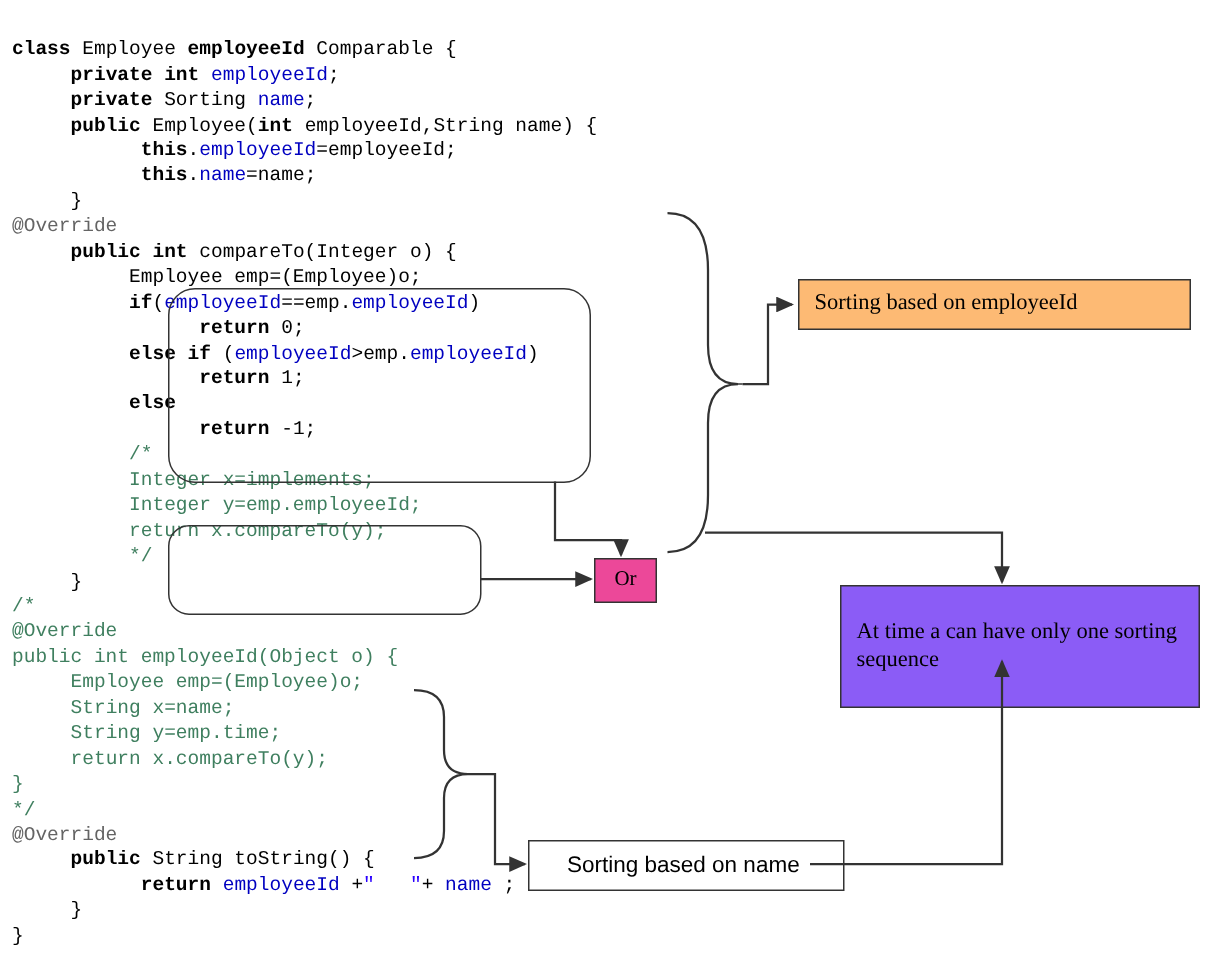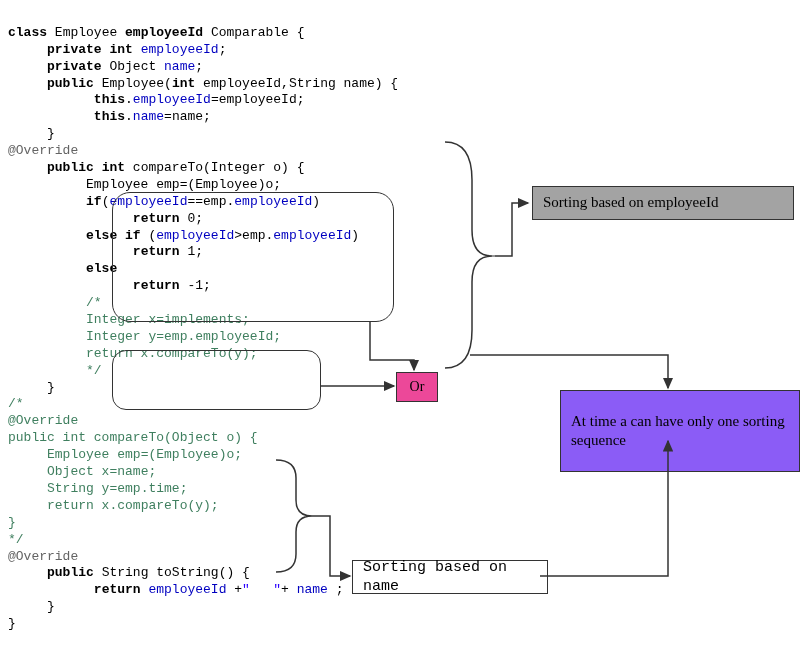--- a/index.html
+++ b/index.html
@@ -63,21 +63,21 @@
       left: 532px;
       top: 186px;
       width: 250px;
       height: 32px;
       border: 1.5px solid #333;
       display: flex;
       align-items: center;
       padding-left: 10px;
       font-family: 'Times New Roman', serif;
       font-size: 15px;
-      background: #a3a3a3;
+      background: #fdba74;
     }
     .label-box2 {
       position: absolute;
       left: 560px;
       top: 390px;
       width: 218px;
       height: 48px;
       border: 1.5px solid #333;
       display: flex;
       align-items: center;
@@ -89,41 +89,41 @@
     }
     .label-box3 {
       position: absolute;
       left: 352px;
       top: 560px;
       width: 184px;
       height: 32px;
       border: 1.5px solid #333;
       display: flex;
       align-items: center;
-      padding-left: 10px;
-      font-family: Liberation Mono, monospace;
+      padding-left: 25px;
+      font-family: Liberation Sans, sans-serif;
       font-size: 15px;
       background: white;
     }
     svg.overlay {
       position: absolute;
       left: 0;
       top: 0;
       width: 807px;
       height: 653px;
       pointer-events: none;
     }
   </style>
 </head>
 <body>
 
 <div class="code-container">
 <span class="kw">class</span> <span>Employee</span> <span class="kw">employeeId</span> <span>Comparable</span> {
      <span class="kw">private</span> <span class="kw">int</span> <span class="ident">employeeId</span>;
-     <span class="kw">private</span> <span>Object</span> <span class="ident">name</span>;
+     <span class="kw">private</span> <span>Sorting</span> <span class="ident">name</span>;
      <span class="kw">public</span> <span>Employee</span>(<span class="kw">int</span> <span>employeeId</span>,<span>String name</span>) {
            <span class="kw">this</span>.<span class="ident">employeeId</span>=<span>employeeId</span>;
            <span class="kw">this</span>.<span class="ident">name</span>=<span>name</span>;
      }
 <span class="ann">@Override</span>
      <span class="kw">public</span> <span class="kw">int</span> <span>compareTo(Integer o)</span> {
           <span>Employee emp=(Employee)o;</span>
           <span class="kw">if</span>(<span class="ident">employeeId</span>==<span>emp</span>.<span class="ident">employeeId</span>)
                 <span class="kw">return</span> <span>0</span>;
           <span class="kw">else</span> <span class="kw">if</span> (<span class="ident">employeeId</span>&gt;<span>emp</span>.<span class="ident">employeeId</span>)
@@ -131,23 +131,23 @@
           <span class="kw">else</span>
                 <span class="kw">return</span> <span>-1</span>;
           <span class="comment">/*</span>
           <span class="comment">Integer x=implements;</span>
           <span class="comment">Integer y=emp.employeeId;</span>
           <span class="comment">return x.compareTo(y);</span>
           <span class="comment">*/</span>
      }
 <span class="comment">/*</span>
 <span class="comment">@Override</span>
-<span class="comment">public int compareTo(Object o) {</span>
+<span class="comment">public int employeeId(Object o) {</span>
      <span class="comment">Employee emp=(Employee)o;</span>
-     <span class="comment">Object x=name;</span>
+     <span class="comment">String x=name;</span>
      <span class="comment">String y=emp.time;</span>
      <span class="comment">return x.compareTo(y);</span>
 <span class="comment">}</span>
 <span class="comment">*/</span>
 <span class="ann">@Override</span>
      <span class="kw">public</span> <span>String toString()</span> {
            <span class="kw">return</span> <span class="ident">employeeId</span> +<span class="str">"   "</span>+ <span class="ident">name</span> ;
      }
 }
 </div>

